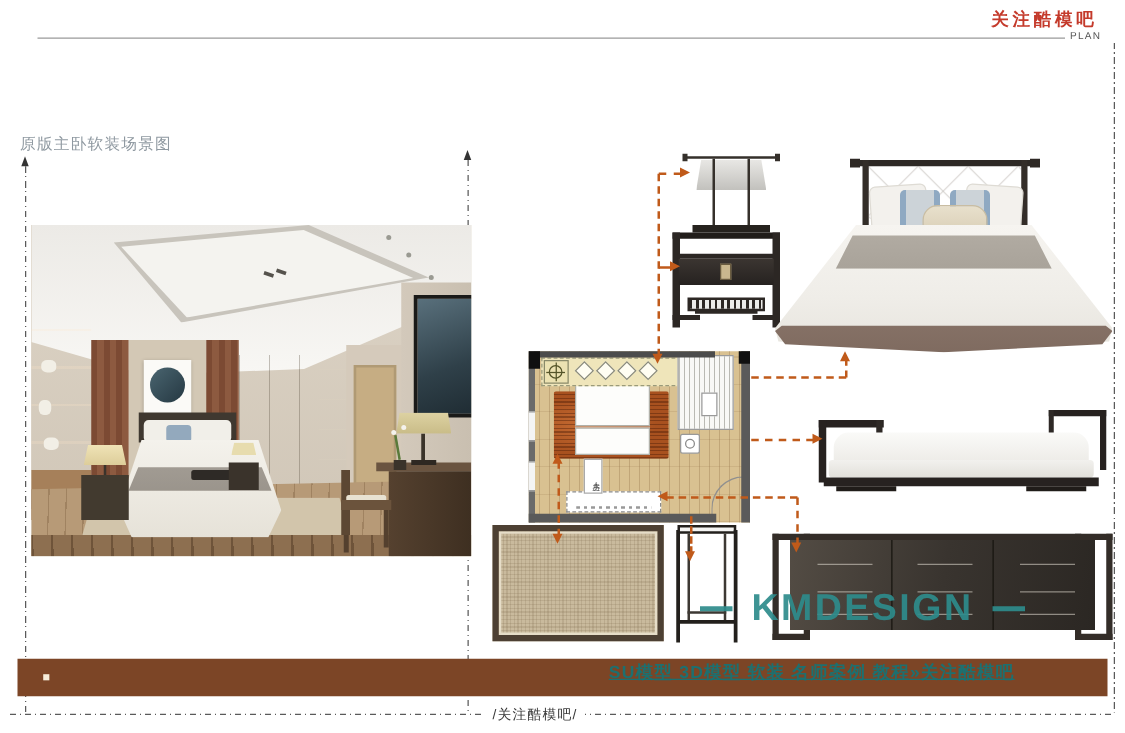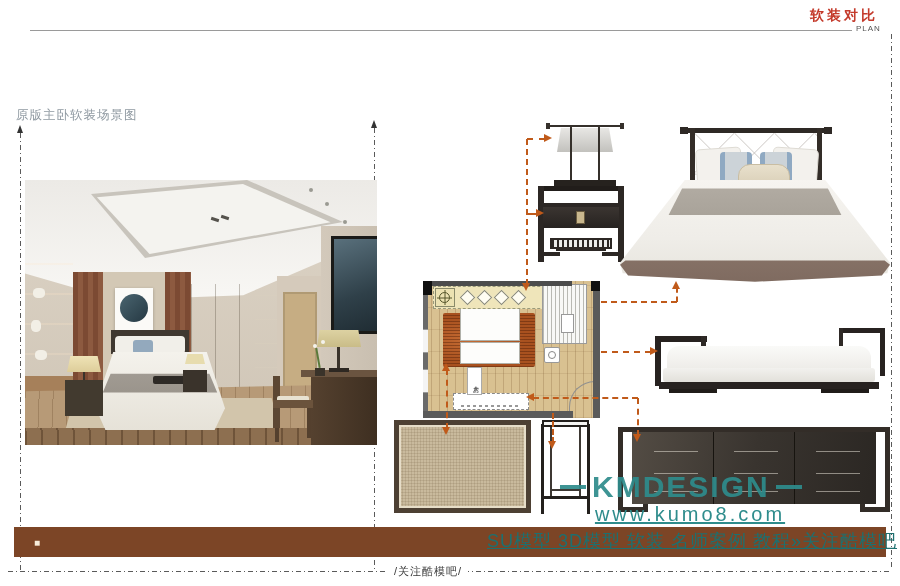--- a/index.html
+++ b/index.html
@@ -164,34 +164,34 @@
   .st-f1{left:0;top:88px;width:3px;height:6px;background:#23201d;}
   .st-f2{right:0;top:88px;width:3px;height:6px;background:#23201d;}
   .cs-top{left:0;top:0;width:272px;height:5px;background:#332d28;}
   .cs-fl{left:0;top:0;width:30px;height:85px;border-left:5px solid #332d28;border-right:5px solid #332d28;border-bottom:5px solid #332d28;box-sizing:border-box;}
   .cs-fr{left:242px;top:0;width:30px;height:85px;border-left:5px solid #332d28;border-right:5px solid #332d28;border-bottom:5px solid #332d28;box-sizing:border-box;}
   .cs-body{left:14px;top:5px;width:244px;height:72px;background:linear-gradient(100deg,#534c44 0%,#39342f 50%,#2b2723 100%);}
   .cs-s1{left:95px;top:5px;width:1px;height:72px;background:#17140f;}
   .cs-s2{left:176px;top:5px;width:1px;height:72px;background:#17140f;}
   .cs-hl{position:absolute;height:1px;width:44px;background:rgba(225,220,210,.55);}
   
-  .wm-brand{position:absolute;left:560px;top:470px;width:260px;display:flex;align-items:center;justify-content:flex-start;gap:6px;color:var(--teal);font-size:30px;font-weight:bold;letter-spacing:2px;opacity:.92;z-index:20;}
+  .wm-brand{position:absolute;left:560px;top:470px;width:260px;display:flex;align-items:center;justify-content:space-between;gap:6px;color:var(--teal);font-size:30px;font-weight:bold;letter-spacing:2px;opacity:.92;z-index:20;}
   .wm-dash{width:26px;height:4px;background:var(--teal);}
   .wm-url{position:absolute;left:578px;top:503px;width:224px;text-align:center;color:var(--teal);font-size:20px;letter-spacing:3px;text-decoration:underline;z-index:20;}
-  .wm-bar{position:absolute;left:487px;top:529px;color:#1d7070;font-size:18px;font-weight:normal;letter-spacing:1px;text-decoration:underline;z-index:30;white-space:nowrap;}
+  .wm-bar{position:absolute;left:487px;top:529px;color:#1d7070;font-size:14px;font-weight:bold;letter-spacing:1px;text-decoration:underline;z-index:30;white-space:nowrap;}
   .footer-bar{position:absolute;left:14px;top:527px;width:872px;height:30px;background:#7c4526;z-index:25;display:flex;align-items:center;color:#f7ecd9;}
   .bullet{margin-left:20px;font-size:10px;}
   .note{margin-left:14px;font-size:12.5px;font-weight:bold;font-family:"Liberation Serif",serif;}
 </style>
 </head>
 <body>
 
 <div class="canvas">
 
-  <div class="hdr-title">软装对比</div>
+  <div class="hdr-title">关注酷模吧</div>
   <div class="hdr-line"></div>
   <div class="hdr-sub">PLAN</div>
 
   <div class="vguide g-left"></div>
   <div class="vguide g-mid"></div>
   <div class="vguide g-right"></div>
   <div class="gah" style="left:17px;top:125px;"></div>
   <div class="gah" style="left:371px;top:120px;"></div>
   <div class="hdivider"></div>
   <div class="divider-label">/关注酷模吧/</div>
@@ -388,20 +388,19 @@
     <div class="cs-hl" style="left:198px;top:24px;"></div>
     <div class="cs-hl" style="left:198px;top:46px;"></div>
     <div class="cs-hl" style="left:198px;top:64px;"></div>
   </div>
 
   <div class="wm-brand">
     <span class="wm-dash"></span>
       <span>KMDESIGN</span>
       <span class="wm-dash"></span>
   </div>
-  <div class="wm-url">www.kumo8.com</div>
   <div class="wm-bar">SU模型 3D模型 软装 名师案例 教程»关注酷模吧</div>
 
   <div class="footer-bar">
     <span class="bullet">■</span>
   </div>
 
 </div>
 
 </body></html>

